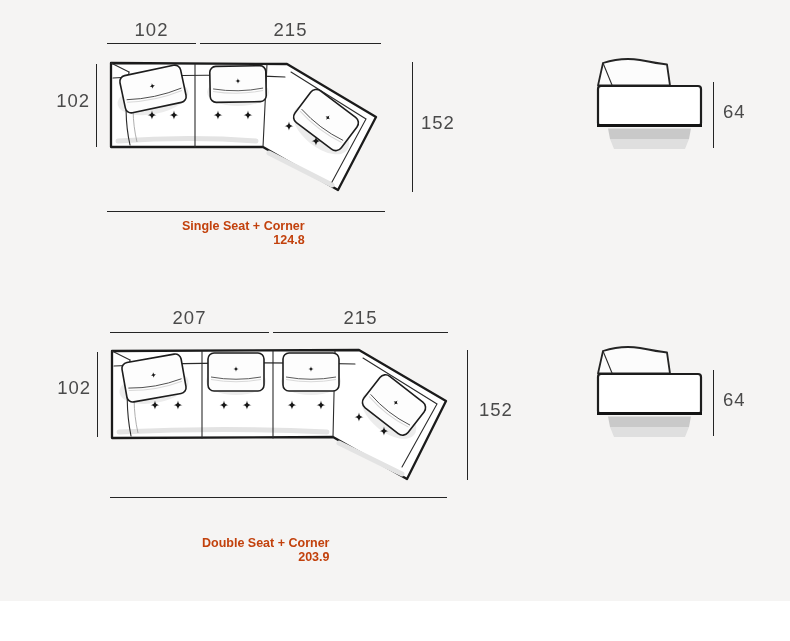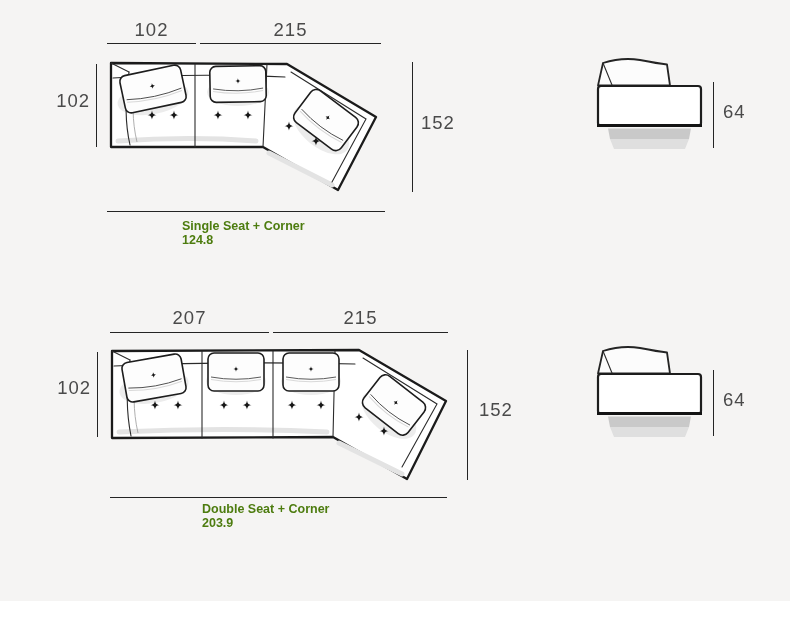--- a/index.html
+++ b/index.html
@@ -5,22 +5,22 @@
   html,body{margin:0;padding:0;background:#ffffff;}
   .page{position:relative;width:790px;height:641px;background:#ffffff;overflow:hidden;
         font-family:"Liberation Sans",sans-serif;}
   .canvas{position:absolute;left:0;top:0;width:790px;height:601px;background:#f5f4f3;}
   .dim{position:absolute;font-size:18.5px;font-weight:400;color:#4a4a4a;letter-spacing:1px;
        text-align:center;white-space:nowrap;line-height:22px;}
   .dim.right-align{text-align:right;}
   .dim.left-align{text-align:left;}
   .hline{position:absolute;height:0;border-top:1.5px solid #242424;}
   .vline{position:absolute;width:0;border-left:1.5px solid #242424;}
-  .caption{position:absolute;font-size:12.5px;font-weight:700;color:#4d7c0f;line-height:13.5px;}
-  .caption .cap-val{font-weight:700;}
+  .caption{position:absolute;font-size:12.5px;font-weight:700;color:#c2410c;line-height:13.5px;}
+  .caption .cap-val{font-weight:700;text-align:right;}
   svg.drawing{position:absolute;overflow:visible;}
 
   
   .outline{fill:#ffffff;stroke:#1b1b1b;stroke-width:2.3;stroke-linejoin:round;}
   .thin{stroke:#2b2b2b;stroke-width:1.1;fill:none;stroke-linecap:round;}
   .hair{stroke:#9a9a9a;stroke-width:0.8;fill:none;}
   .shade{fill:#ececec;}
   .shadeline{stroke:#e3e3e3;stroke-width:5;fill:none;stroke-linecap:round;}
   .cushion{fill:#fdfdfd;stroke:#1d1d1d;stroke-width:1.6;}
   .seam{stroke:#4a4a4a;stroke-width:0.9;fill:none;}
@@ -207,20 +207,20 @@
         <g>
           <polygon class="sv-base-top" points="18,73.5 101,73.5 99,84 20,84"></polygon>
           <polygon class="sv-base-bottom" points="20,84 99,84 95,94 24,94"></polygon>
         </g>
       </svg>
 
       <div class="vline" style="left:713px;top:370px;height:66px"></div>
       <div class="dim left-align" style="left:723px;top:389px;width:34px">64</div>
 
       <div class="hline" style="left:110px;top:497px;width:337px"></div>
-      <div class="caption" style="left:202px;top:503px">
+      <div class="caption" style="left:202px;top:537px">
         <div>Double Seat + Corner</div>
         <div class="cap-val">203.9</div>
       </div>
     </section>
 
   </div>
 </div>
 
 </body></html>

